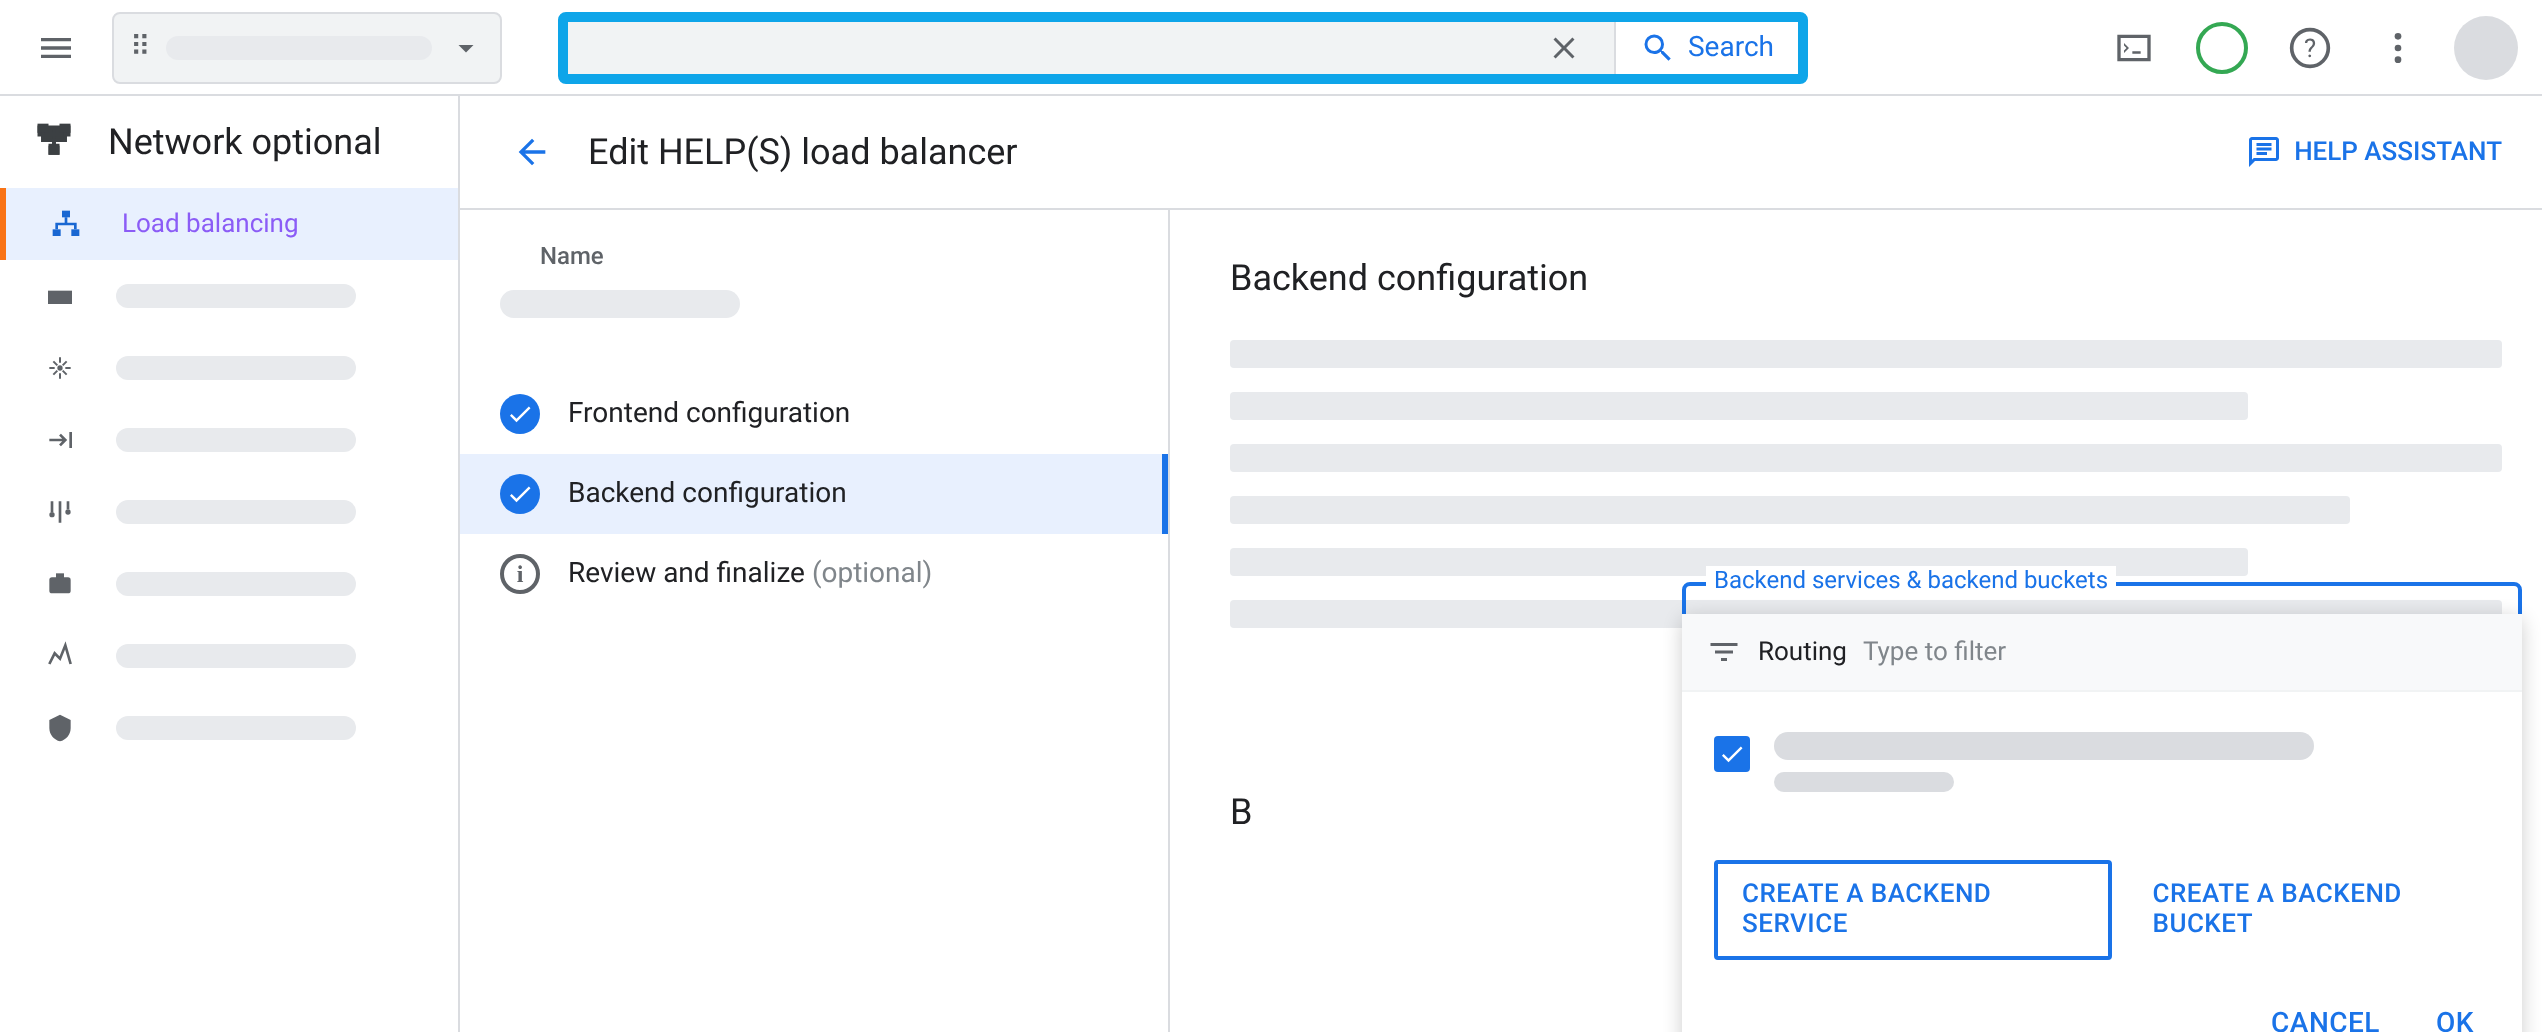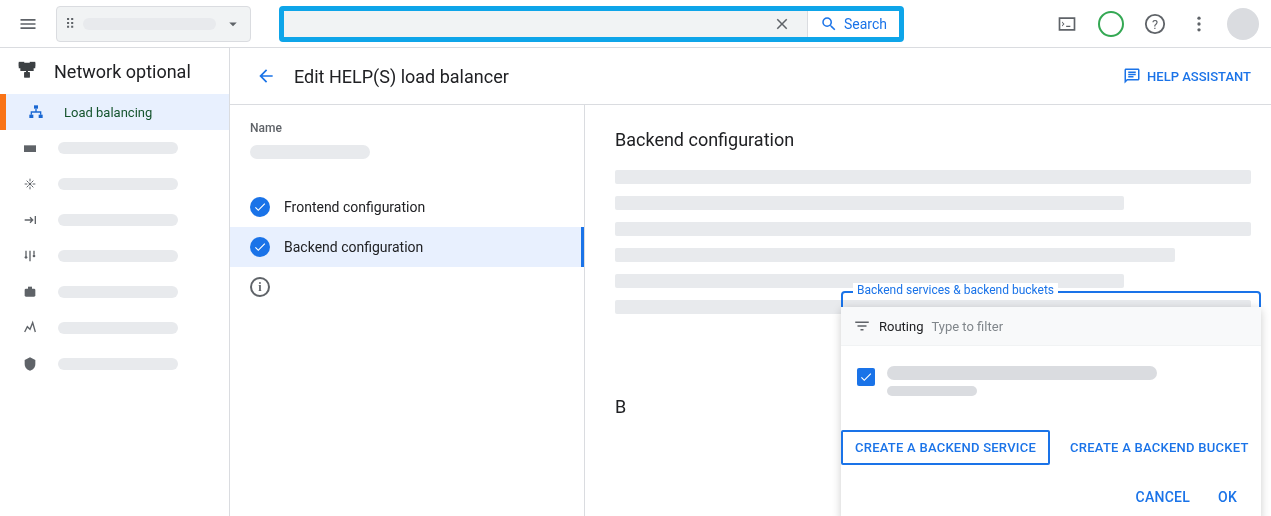--- a/index.html
+++ b/index.html
@@ -23,35 +23,35 @@
     .icon-btn { width: 40px; height: 40px; display: flex; align-items: center; justify-content: center; cursor: pointer; border-radius: 50%; color: #5f6368; }
     .status-circle { width: 26px; height: 26px; border: 2px solid #34A853; border-radius: 50%; }
     .avatar { width: 32px; height: 32px; background: #dadce0; border-radius: 50%; }
     
     .main-container { display: flex; height: calc(100vh - 48px); }
     
     
     .sidebar { width: 230px; border-right: 1px solid #dadce0; display: flex; flex-direction: column; }
     .sidebar-header { display: flex; align-items: center; padding: 12px 16px; gap: 16px; font-size: 18px; }
     .sidebar-item { display: flex; align-items: center; padding: 8px 20px; gap: 18px; cursor: pointer; font-size: 13px; color: #3c4043; }
-    .sidebar-item.active { background: #e8f0fe; color: #14532d; border-left: 6px solid #f97316; }
+    .sidebar-item.active { background: #e8f0fe; color: #8b5cf6; border-left: 3px solid #f97316; }
     .sidebar-item .placeholder { height: 12px; background: #e8eaed; border-radius: 6px; width: 120px; }
     .sidebar-icon { width: 20px; height: 20px; display: flex; align-items: center; justify-content: center; color: #5f6368; }
     .sidebar-item.active .sidebar-icon { color: #1967d2; }
     
     
     .content { flex: 1; display: flex; flex-direction: column; }
     .page-header { display: flex; align-items: center; padding: 12px 20px; border-bottom: 1px solid #dadce0; }
     .back-btn { color: #1a73e8; cursor: pointer; padding: 6px; margin-right: 12px; }
     .page-title { font-size: 18px; font-weight: 400; }
     .help-assist { margin-left: auto; display: flex; align-items: center; gap: 6px; color: #1a73e8; font-size: 13px; font-weight: 500; cursor: pointer; }
     
     .content-body { flex: 1; display: flex; overflow: hidden; position: relative; }
     .left-column { width: 355px; border-right: 1px solid #dadce0; padding: 16px 20px; }
-    .field-label { font-size: 12px; color: #5f6368; font-weight: 500; margin-bottom: 10px; }
+    .field-label { font-size: 12px; color: #5f6368; font-weight: 500; margin-bottom: 10px; margin-left: 20px; }
     .name-placeholder { height: 14px; background: #e8eaed; border-radius: 7px; width: 120px; margin-bottom: 28px; }
     .step-item { display: flex; align-items: center; gap: 14px; padding: 10px 0; cursor: pointer; position: relative; font-size: 14px; }
     .step-item.selected { background: #e8f0fe; margin: 0 -20px; padding: 10px 20px; }
     .step-item.selected::after { content: ''; position: absolute; right: 0; top: 0; bottom: 0; width: 3px; background: #1a73e8; }
     .step-check { width: 20px; height: 20px; background: #1a73e8; border-radius: 50%; display: flex; align-items: center; justify-content: center; color: #fff; flex-shrink: 0; }
     .step-info { width: 20px; height: 20px; border: 2px solid #5f6368; border-radius: 50%; display: flex; align-items: center; justify-content: center; color: #5f6368; font-size: 12px; font-weight: bold; flex-shrink: 0; font-family: serif; }
     .step-optional { color: #80868b; }
     
     .right-column { flex: 1; padding: 24px 20px 0 30px; overflow: hidden; }
     .section-title { font-size: 18px; font-weight: 400; margin-bottom: 20px; }
@@ -63,21 +63,21 @@
     .pop-fieldset-label { position: absolute; top: -8px; left: 12px; background: #fff; padding: 0 4px; font-size: 12px; color: #1a73e8; z-index: 2; }
     .pop-input { height: 40px; border: 2px solid #1a73e8; border-radius: 4px; width: 100%; }
     .pop-panel { background: #fff; box-shadow: 0 2px 10px rgba(0,0,0,0.2); border-radius: 4px; margin-top: -24px; position: relative; z-index: 3; }
     .filter-row { display: flex; align-items: center; gap: 8px; padding: 10px 12px; border-bottom: 1px solid #f1f3f4; background:#f8f9fa; }
     .filter-label { font-size: 13px; color: #202124; }
     .filter-placeholder { font-size: 13px; color: #80868b; }
     .option-row { display: flex; align-items: flex-start; gap: 12px; padding: 20px 16px; }
     .chk { width: 18px; height: 18px; background: #1a73e8; border-radius: 2px; display: flex; align-items: center; justify-content: center; color: #fff; flex-shrink: 0; margin-top: 2px; }
     .opt-lines .l1 { height: 14px; background: #dadce0; border-radius: 7px; width: 270px; margin-bottom: 6px; }
     .opt-lines .l2 { height: 10px; background: #dadce0; border-radius: 5px; width: 90px; }
-    .pop-actions { display: flex; align-items: center; gap: 20px; padding: 14px 0; }
+    .pop-actions { display: flex; align-items: center; gap: 20px; padding: 14px 16px; }
     .pop-btn { font-size: 13px; font-weight: 500; color: #1a73e8; cursor: pointer; letter-spacing: 0.25px; }
     .pop-btn.boxed { border: 2px solid #1a73e8; padding: 8px 12px; border-radius: 2px; }
     .pop-footer { display: flex; justify-content: flex-end; gap: 28px; padding: 10px 24px 16px; }
     .pop-footer .pop-btn { font-size: 14px; }
     svg { display: block; }
   </style>
 </head>
 <body>
 
 <div class="top-bar">
@@ -257,20 +257,24 @@
         <div class="step-item selected">
           <span class="step-check">
             <svg width="14" height="14" viewBox="0 0 24 24">
                 <path fill="currentColor" d="M9 16.17L4.83 12l-1.42 1.41L9 19 21 7l-1.41-1.41z"></path>
               </svg>
           </span>
           <span>Backend configuration</span>
         </div>
         <div class="step-item">
           <span class="step-info">i</span>
+          <span>
+            <span>Review and finalize</span>
+            <span class="step-optional">(optional)</span>
+          </span>
         </div>
       </div>
 
       <div class="right-column">
         <div class="section-title">Backend configuration</div>
         <div class="gray-bar" style="width:100%"></div>
         <div class="gray-bar" style="width:80%"></div>
         <div class="gray-bar" style="width:100%"></div>
         <div class="gray-bar" style="width:88%"></div>
         <div class="gray-bar" style="width:80%"></div>

